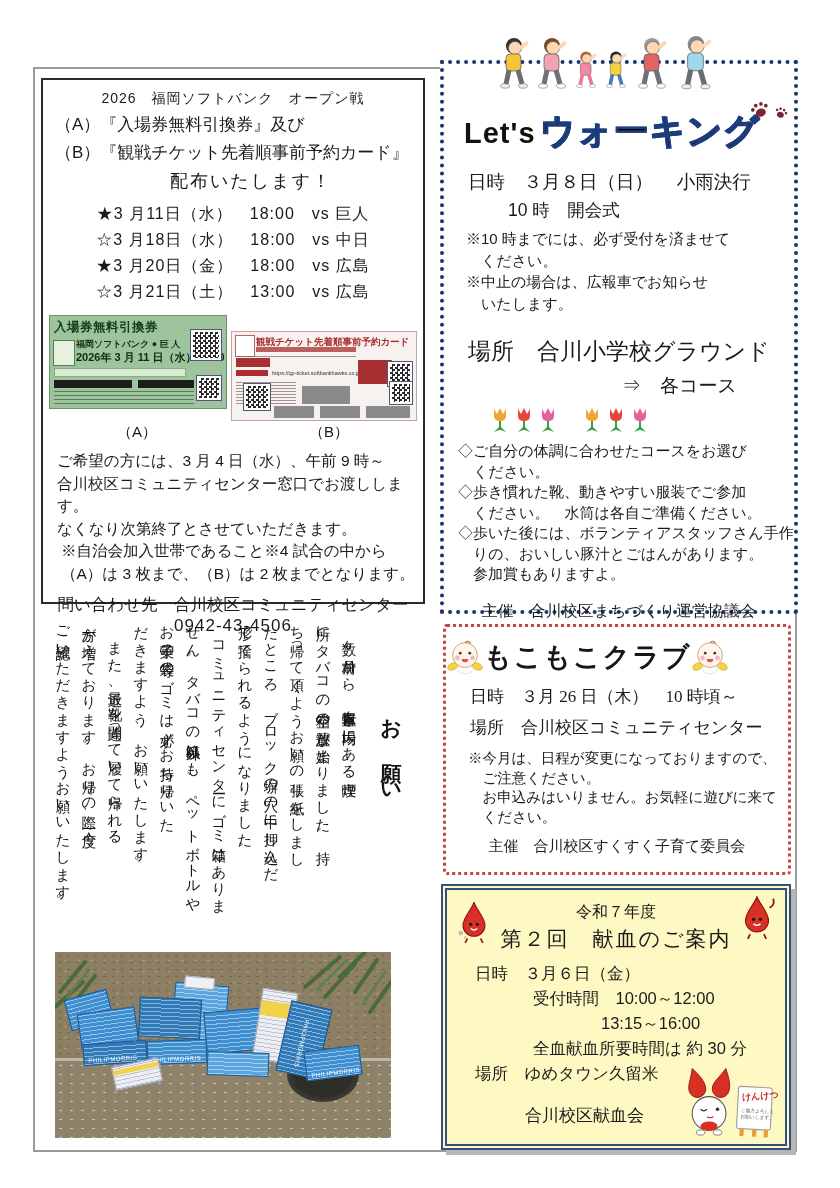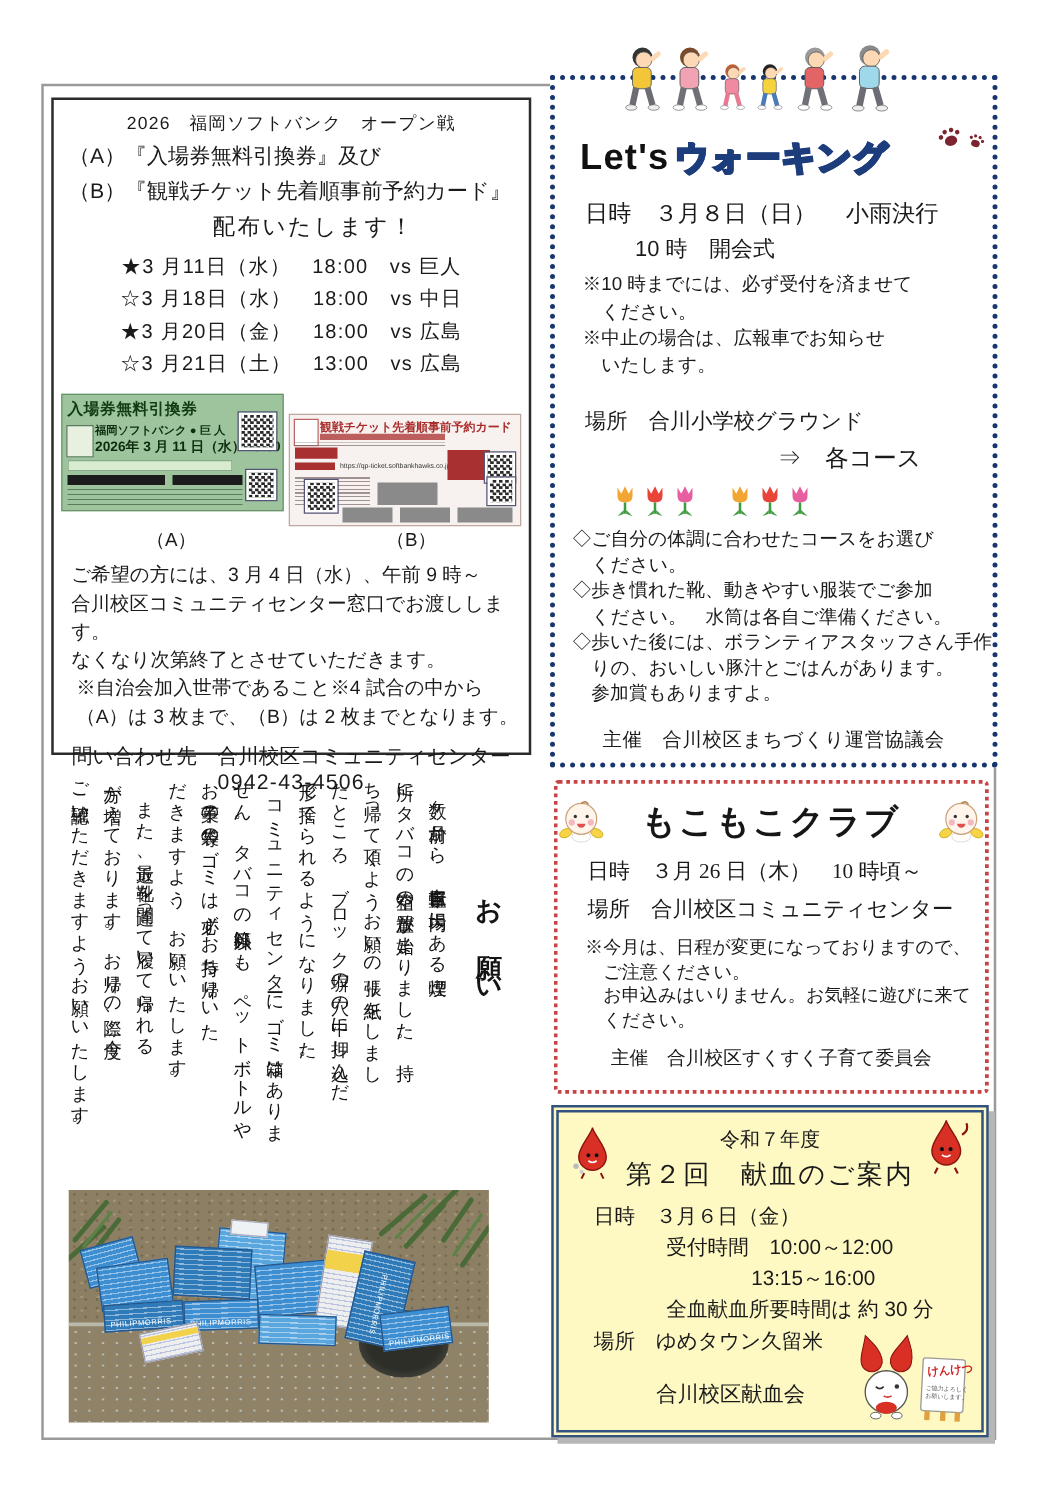--- a/index.html
+++ b/index.html
@@ -67,37 +67,37 @@
   .cig.flap::after{content:"";position:absolute;left:15%;top:-8px;width:55%;height:10px;background:#eef2f4;border:1px solid #aab;}
   .cig.white{background-color:#eeeeee;background-image:repeating-linear-gradient(0deg,rgba(90,120,200,.35) 0 1px,transparent 1px 4px);border-color:#99a;}
   .cig.ystripe::after{content:"";position:absolute;left:0;top:15%;width:100%;height:22%;background:#f2d24a;}
   .cig .brand{position:absolute;left:4px;bottom:1px;font-size:6px;color:#fff;letter-spacing:0.5px;white-space:nowrap;}
 
   
   .walk-box{left:440px;top:60px;width:350px;height:546px;border:4px dotted #17356f;background:#fff;}
   .family{position:absolute;left:50px;top:-30px;width:250px;height:68px;}
   .walk-titlerow{position:relative;margin-top:44px;padding-left:20px;white-space:nowrap;}
   .lets{font-size:29px;font-weight:bold;color:#111;letter-spacing:1px;}
-  .walk-jp{font-size:27px;font-weight:bold;color:#000000;letter-spacing:1px;
+  .walk-jp{font-size:35px;font-weight:normal;color:#000000;letter-spacing:1px;
      -webkit-text-stroke:2.5px #1c3c7c;
      text-shadow:-1px -1px 0 #1c3c7c,1px -1px 0 #1c3c7c,-1px 1px 0 #1c3c7c,1px 1px 0 #1c3c7c;}
   .paws{position:absolute;right:6px;top:-8px;}
   .walk-dt{margin:14px 0 0 24px;font-size:18.5px;}
   .walk-open{margin:4px 0 0 64px;font-size:17.5px;}
   .walk-notes{margin:6px 0 0 22px;font-size:15px;line-height:21.5px;}
-  .walk-place{margin:22px 0 0 24px;font-size:17px;}
+  .walk-place{margin:22px 0 0 24px;font-size:23px;}
   .walk-course{margin:6px 0 0 178px;font-size:19px;}
   .tulips{margin:6px 0 0 46px;display:flex;gap:4px;align-items:flex-end;}
   .tulips .gap{width:16px;}
   .walk-tips{margin:8px 0 0 14px;font-size:15px;line-height:20.5px;}
   .walk-org{margin-top:16px;text-align:center;font-size:15.5px;letter-spacing:0.5px;}
 
   
   .moko-box{left:443px;top:624px;width:342px;height:245px;border:3px dotted #c84343;border-radius:4px;background:#fff;}
-  .moko-titlerow{display:flex;align-items:center;justify-content:space-between;gap:0;margin-top:12px;}
+  .moko-titlerow{display:flex;align-items:center;justify-content:flex-start;gap:0;margin-top:12px;}
   .moko-title{font-size:27px;font-weight:bold;letter-spacing:2px;color:#161616;}
   .moko-dt{margin:10px 0 0 24px;font-size:17px;font-family:"Liberation Serif",serif;}
   .moko-place{margin:8px 0 0 24px;font-size:17px;font-family:"Liberation Serif",serif;}
   .moko-notes{margin:10px 0 0 22px;font-size:14.5px;line-height:19.5px;}
   .moko-org{margin-top:10px;text-align:center;font-size:15px;}
 
   
   .blood-box{left:441px;top:884px;width:346px;height:262px;background:#fef9c3;border:2px solid #31517e;box-shadow:5px 5px 0 #b6b6b6;}
   .blood-inner{position:absolute;inset:2px;border:2px solid #31517e;}
   .blood-year{margin-top:12px;text-align:center;font-size:16px;}

